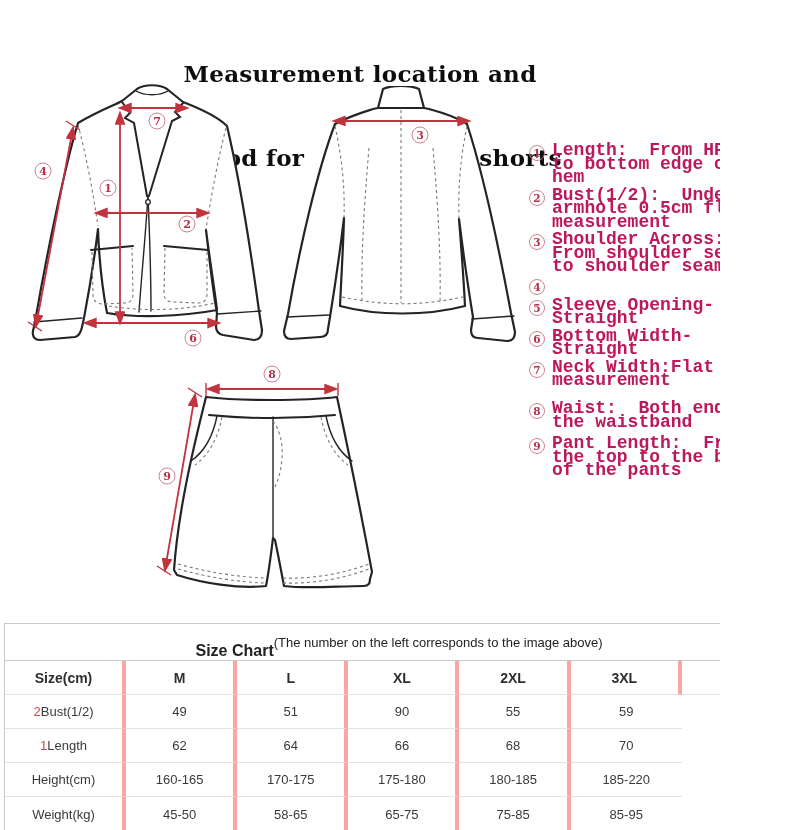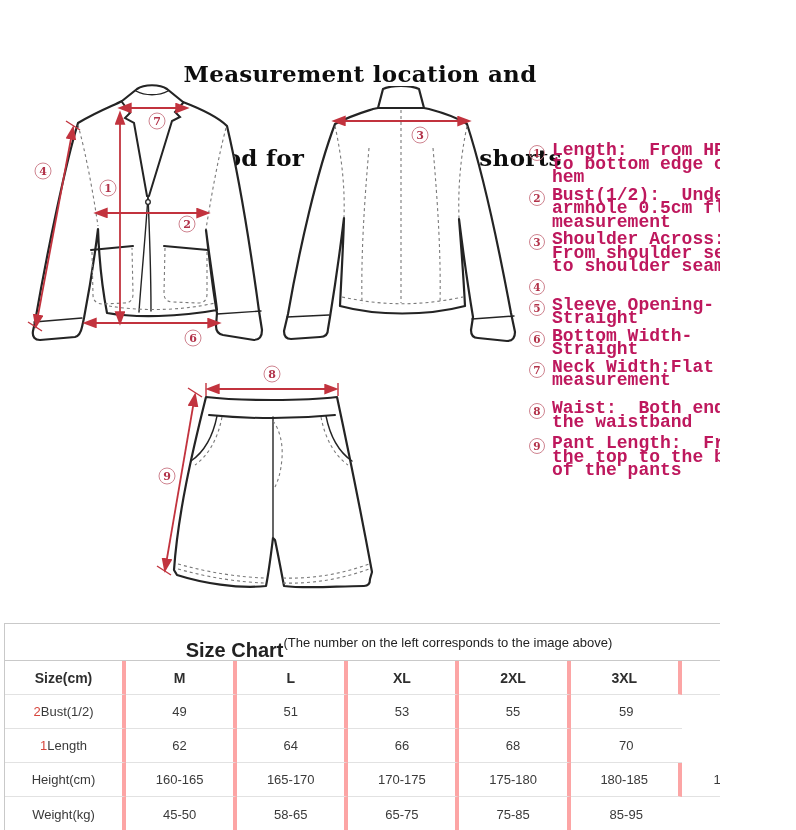--- a/index.html
+++ b/index.html
@@ -30,21 +30,21 @@
               color:#b23249;font-family:"DejaVu Serif",serif;font-weight:bold;font-size:10.5px;
               display:flex;align-items:center;justify-content:center;box-sizing:border-box;margin-top:1px;}
   .legend-text{font-family:Liberation Mono, monospace;font-weight:bold;font-size:18px;
                line-height:13.5px;color:#be185d;white-space:pre-wrap;}
   #legend-garment{left:529px;top:144px;width:218px;}
   #legend-shorts{left:529px;top:402px;width:260px;gap:8px;}
   
   .size-table{position:absolute;left:4px;top:623px;width:788px;border:1px solid #c9c9c9;background:#fff;}
   .t-title{height:36px;display:flex;align-items:center;justify-content:center;
            border-bottom:1px solid #c9c9c9;font-size:13px;color:#222;}
-  .t-title .bold{font-weight:bold;font-size:20px;margin-top:17px;}
+  .t-title .bold{font-weight:bold;font-size:16px;margin-top:17px;}
   .t-row{display:grid;grid-template-columns:121px repeat(6,1fr);height:34px;}
   .t-cell{display:flex;align-items:center;justify-content:center;
           border-right:4px solid #fca5a5;border-bottom:1px solid #e2e2e2;
           font-size:13px;color:#3a3a3a;}
   .t-row .t-cell:last-child{border-right:none;}
   .t-row:last-child .t-cell{border-bottom:none;}
   .t-cell.head{font-weight:bold;font-size:14px;color:#2e2e2e;}
   .t-prefix{color:#d6463d;}
 </style>
 </head>
@@ -198,36 +198,35 @@
           <div class="t-cell head">L</div>
           <div class="t-cell head">XL</div>
           <div class="t-cell head">2XL</div>
           <div class="t-cell head">3XL</div>
           <div class="t-cell head">4XL</div>
         </div>
         <div class="t-row">
           <div class="t-cell"><span class="t-prefix">2</span>Bust(1/2)</div>
           <div class="t-cell">49</div>
           <div class="t-cell">51</div>
-          <div class="t-cell">53</div>
+          <div class="t-cell">90</div>
           <div class="t-cell">55</div>
           <div class="t-cell">59</div>
         </div>
         <div class="t-row">
           <div class="t-cell"><span class="t-prefix">1</span>Length</div>
           <div class="t-cell">62</div>
           <div class="t-cell">64</div>
           <div class="t-cell">66</div>
           <div class="t-cell">68</div>
           <div class="t-cell">70</div>
         </div>
         <div class="t-row">
           <div class="t-cell">Height(cm)</div>
           <div class="t-cell">160-165</div>
-          <div class="t-cell">165-170</div>
           <div class="t-cell">170-175</div>
           <div class="t-cell">175-180</div>
           <div class="t-cell">180-185</div>
           <div class="t-cell">185-220</div>
         </div>
         <div class="t-row">
           <div class="t-cell">Weight(kg)</div>
           <div class="t-cell">45-50</div>
           <div class="t-cell">58-65</div>
           <div class="t-cell">65-75</div>

